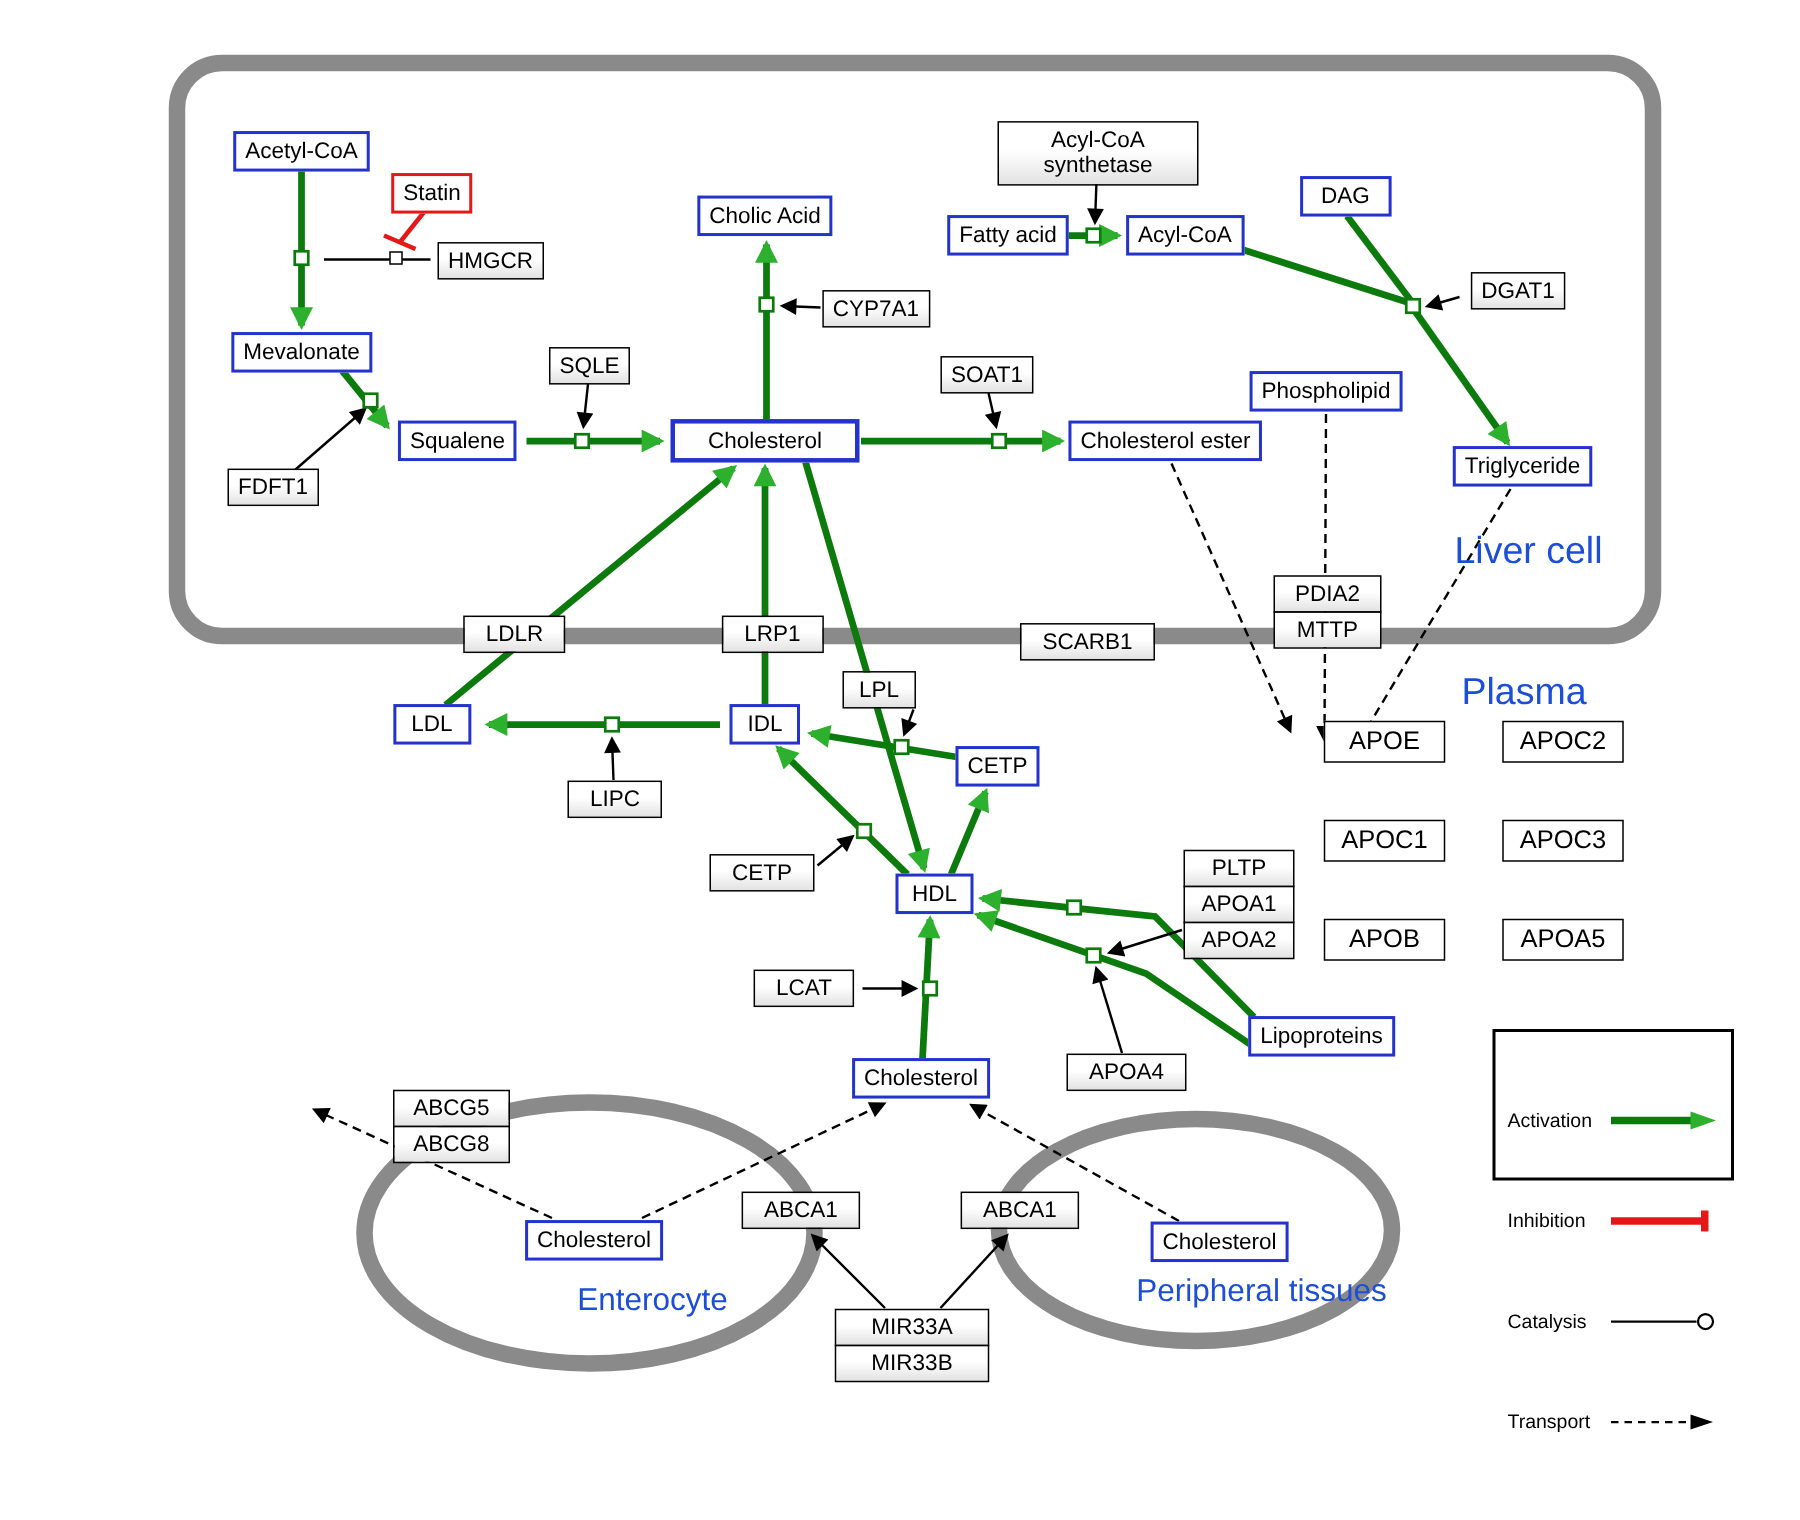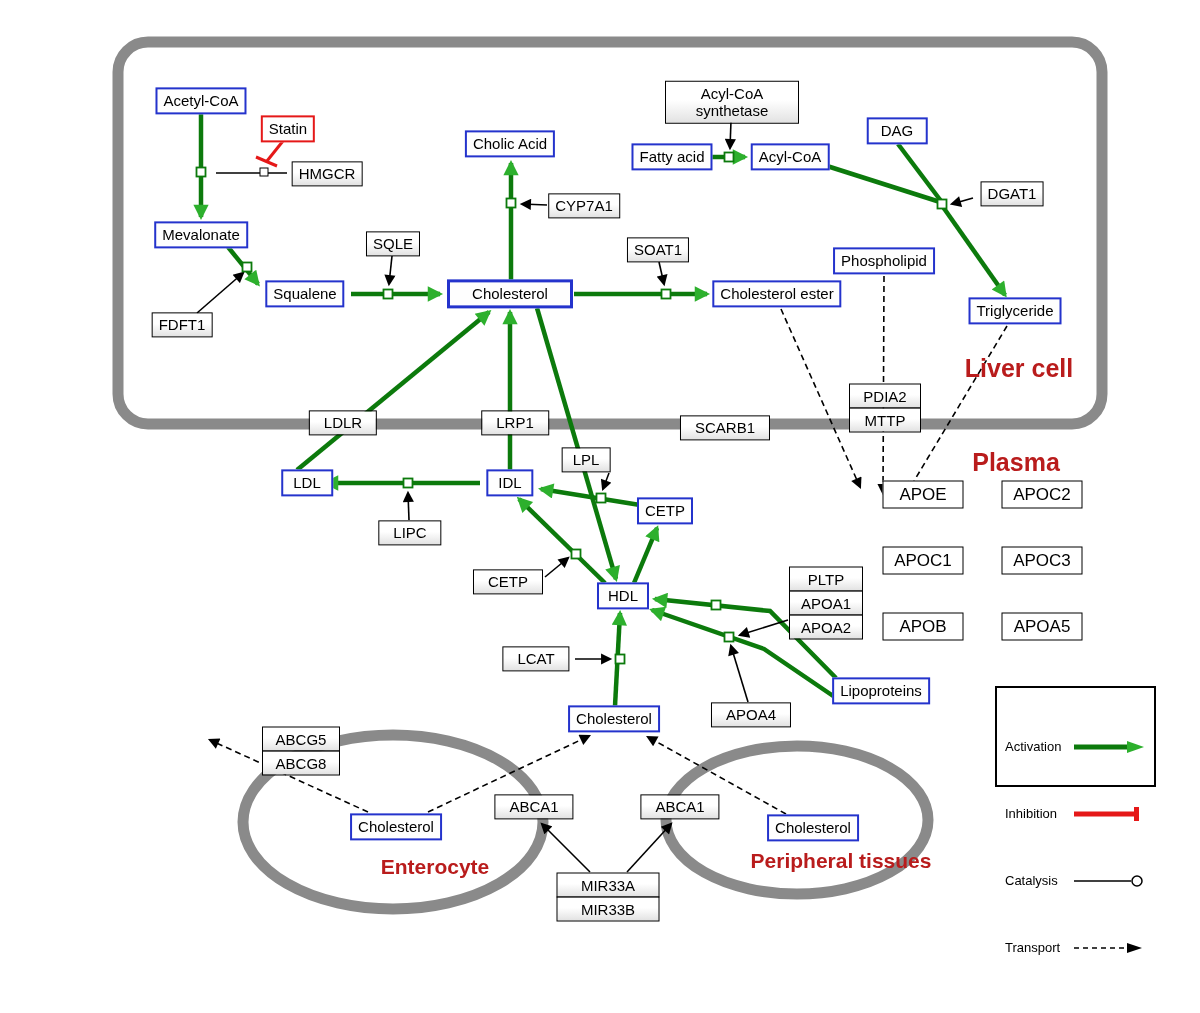--- a/index.html
+++ b/index.html
@@ -14,21 +14,21 @@
   .statin{border:2px solid #e51818;text-align:center;}
   .wide{padding:3px 14px;}
   .stack{position:absolute;transform:translate(-50%,-50%);z-index:2;font-size:15px;text-align:center;}
   .stack .row{border:1px solid #000;background:linear-gradient(180deg,#ffffff 45%,#e2e2e2 100%);
               padding:3px 4px;white-space:nowrap;}
   .stack .row + .row{margin-top:-1px;}
   .apotable{position:absolute;transform:translate(-50%,-50%);display:grid;
             grid-template-columns:80px 80px;z-index:2;font-size:17px;gap:39px;}
   .apotable .cell{border:1px solid #000;margin-left:-1px;margin-top:-1px;padding:3px 0;
                   text-align:center;background:#fff;}
-  .rlabel{position:absolute;transform:translate(-50%,-50%);font-weight:bold;color:#b91c1c;z-index:2;
+  .rlabel{position:absolute;transform:translate(-50%,-50%);font-weight:normal;color:#1d4ed8;z-index:2;
           white-space:nowrap;}
   .rlabel.big{font-size:25px;}
   .rlabel.small{font-size:21px;margin-left:38px;}
   .legend{position:absolute;left:995px;top:686px;width:161px;height:101px;border:2px solid #000;
           background:#fff;z-index:3;font-size:13px;padding-top:3px;box-sizing:border-box;}
   .lrow{display:flex;align-items:center;justify-content:space-between;padding:0 8px;height:23px;margin-top:44px;}
   .two-line{white-space:normal;width:120px;}
   .two-line span{display:block;}
 </style>
 </head>
@@ -148,21 +148,21 @@
 <div class="node met" style="left:1015px;top:311px">Triglyceride</div>
 
 <div class="node gene wide" style="left:343px;top:423px">LDLR</div>
 <div class="node gene wide" style="left:515px;top:423px">LRP1</div>
 <div class="node gene wide" style="left:725px;top:428px">SCARB1</div>
 <div class="stack" style="left:885px;top:408px;width:72px">
   <div class="row">PDIA2</div>
   <div class="row">MTTP</div>
 </div>
 
-<div class="node met" style="left:307px;top:483px;padding:3px 10px">LDL</div>
+<div class="node met" style="left:288px;top:483px;padding:3px 10px">LDL</div>
 <div class="node met" style="left:510px;top:483px;padding:3px 10px">IDL</div>
 <div class="node gene wide" style="left:410px;top:533px">LIPC</div>
 <div class="node gene" style="left:586px;top:460px;padding:3px 10px">LPL</div>
 <div class="node met" style="left:665px;top:511px">CETP</div>
 <div class="node gene wide" style="left:508px;top:582px">CETP</div>
 <div class="node met" style="left:623px;top:596px;padding:3px 9px">HDL</div>
 <div class="node gene wide" style="left:536px;top:659px">LCAT</div>
 <div class="stack" style="left:826px;top:603px;width:74px">
   <div class="row">PLTP</div>
   <div class="row">APOA1</div>

